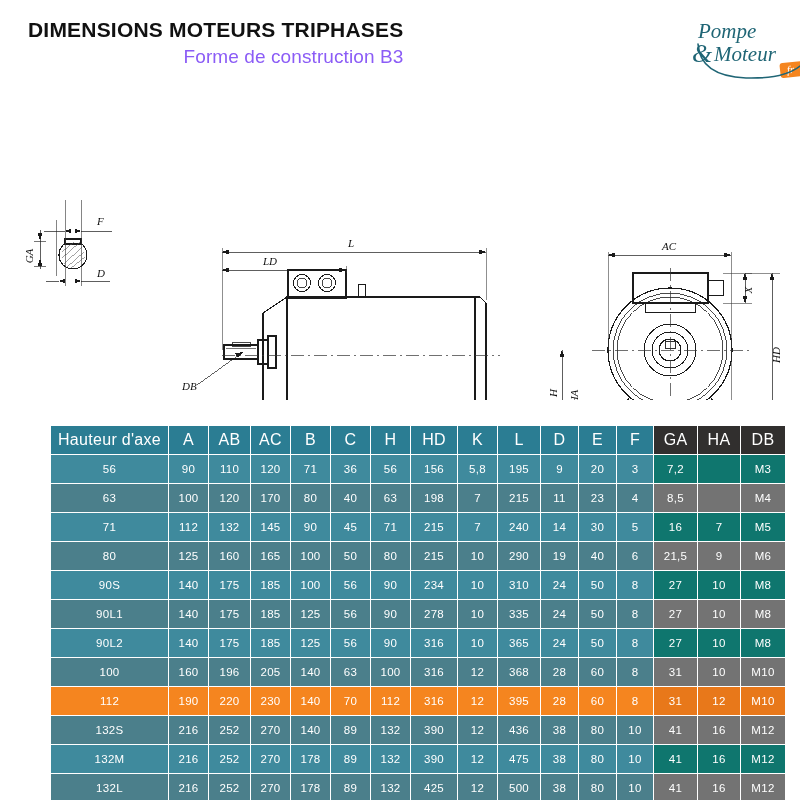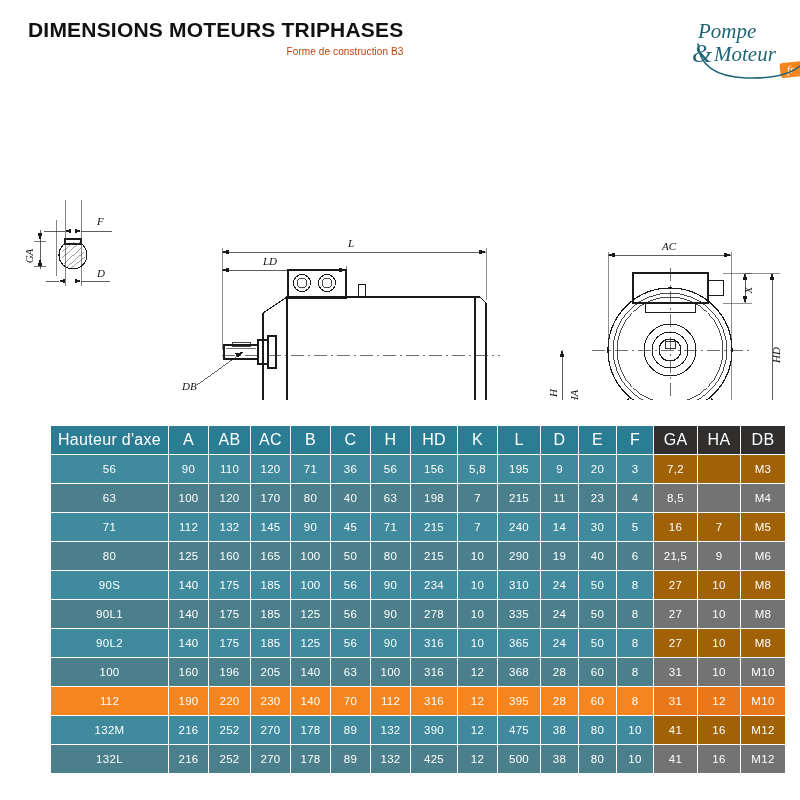--- a/index.html
+++ b/index.html
@@ -13,21 +13,21 @@
   }
 
   
   #header{position:absolute;left:0;top:0;width:800px;height:100px;}
   #title-block{position:absolute;left:28px;top:18px;text-align:right;}
   #doc-title{
     font-size:21px;font-weight:bold;letter-spacing:.2px;
     color:#111;line-height:1.1;white-space:nowrap;
   }
   #doc-subtitle{
-    font-size:10px;color:#c2410c;margin-top:5px;letter-spacing:.1px;
+    font-size:19px;color:#8b5cf6;margin-top:5px;letter-spacing:.1px;
     white-space:nowrap;
   }
   #logo{position:absolute;left:684px;top:14px;width:130px;height:70px;}
   #logo svg{display:block;}
 
   
   #drawing{position:absolute;left:0;top:100px;width:800px;height:300px;}
   #drawing svg{display:block;}
 
   
@@ -50,21 +50,21 @@
     overflow:hidden;
   }
   
   thead th{background:#2b7d93;font-weight:bold;font-size:16px;letter-spacing:.5px;}
   thead th.dark{background:#312f2e;}
   thead th.axis{text-align:center;}
 
   
   tbody tr.row-a td{background:#3f8a9d;}
   tbody tr.row-b td{background:#4b7f8b;}
-  tbody tr.row-a td.dark{background:#a16207;margin-left:19px;}
+  tbody tr.row-a td.dark{background:#0f766e;margin-left:19px;}
   tbody tr.row-b td.dark{background:#737373;}
   tbody tr.hl td{background:#f5851f;}
   tbody tr.hl td.dark{background:#e8781a;}
 
   tbody td.axis{font-size:11.5px;}
   tbody td{font-size:11.5px;}
 
   
   .nb-left{border-left-color:rgba(255,255,255,.18);}
 </style>
@@ -492,20 +492,38 @@
           <td>316</td>
           <td>12</td>
           <td>395</td>
           <td>28</td>
           <td>60</td>
           <td>8</td>
           <td class="dark">31</td>
           <td class="dark">12</td>
           <td class="dark">M10</td>
         </tr>
+        <tr class="row-b">
+          <td class="axis">132S</td>
+          <td>216</td>
+          <td class="nb-left">252</td>
+          <td>270</td>
+          <td>140</td>
+          <td>89</td>
+          <td>132</td>
+          <td>390</td>
+          <td>12</td>
+          <td>436</td>
+          <td>38</td>
+          <td>80</td>
+          <td>10</td>
+          <td class="dark">41</td>
+          <td class="dark">16</td>
+          <td class="dark">M12</td>
+        </tr>
         <tr class="row-a">
           <td class="axis">132M</td>
           <td>216</td>
           <td class="nb-left">252</td>
           <td>270</td>
           <td>178</td>
           <td>89</td>
           <td>132</td>
           <td>390</td>
           <td>12</td>

